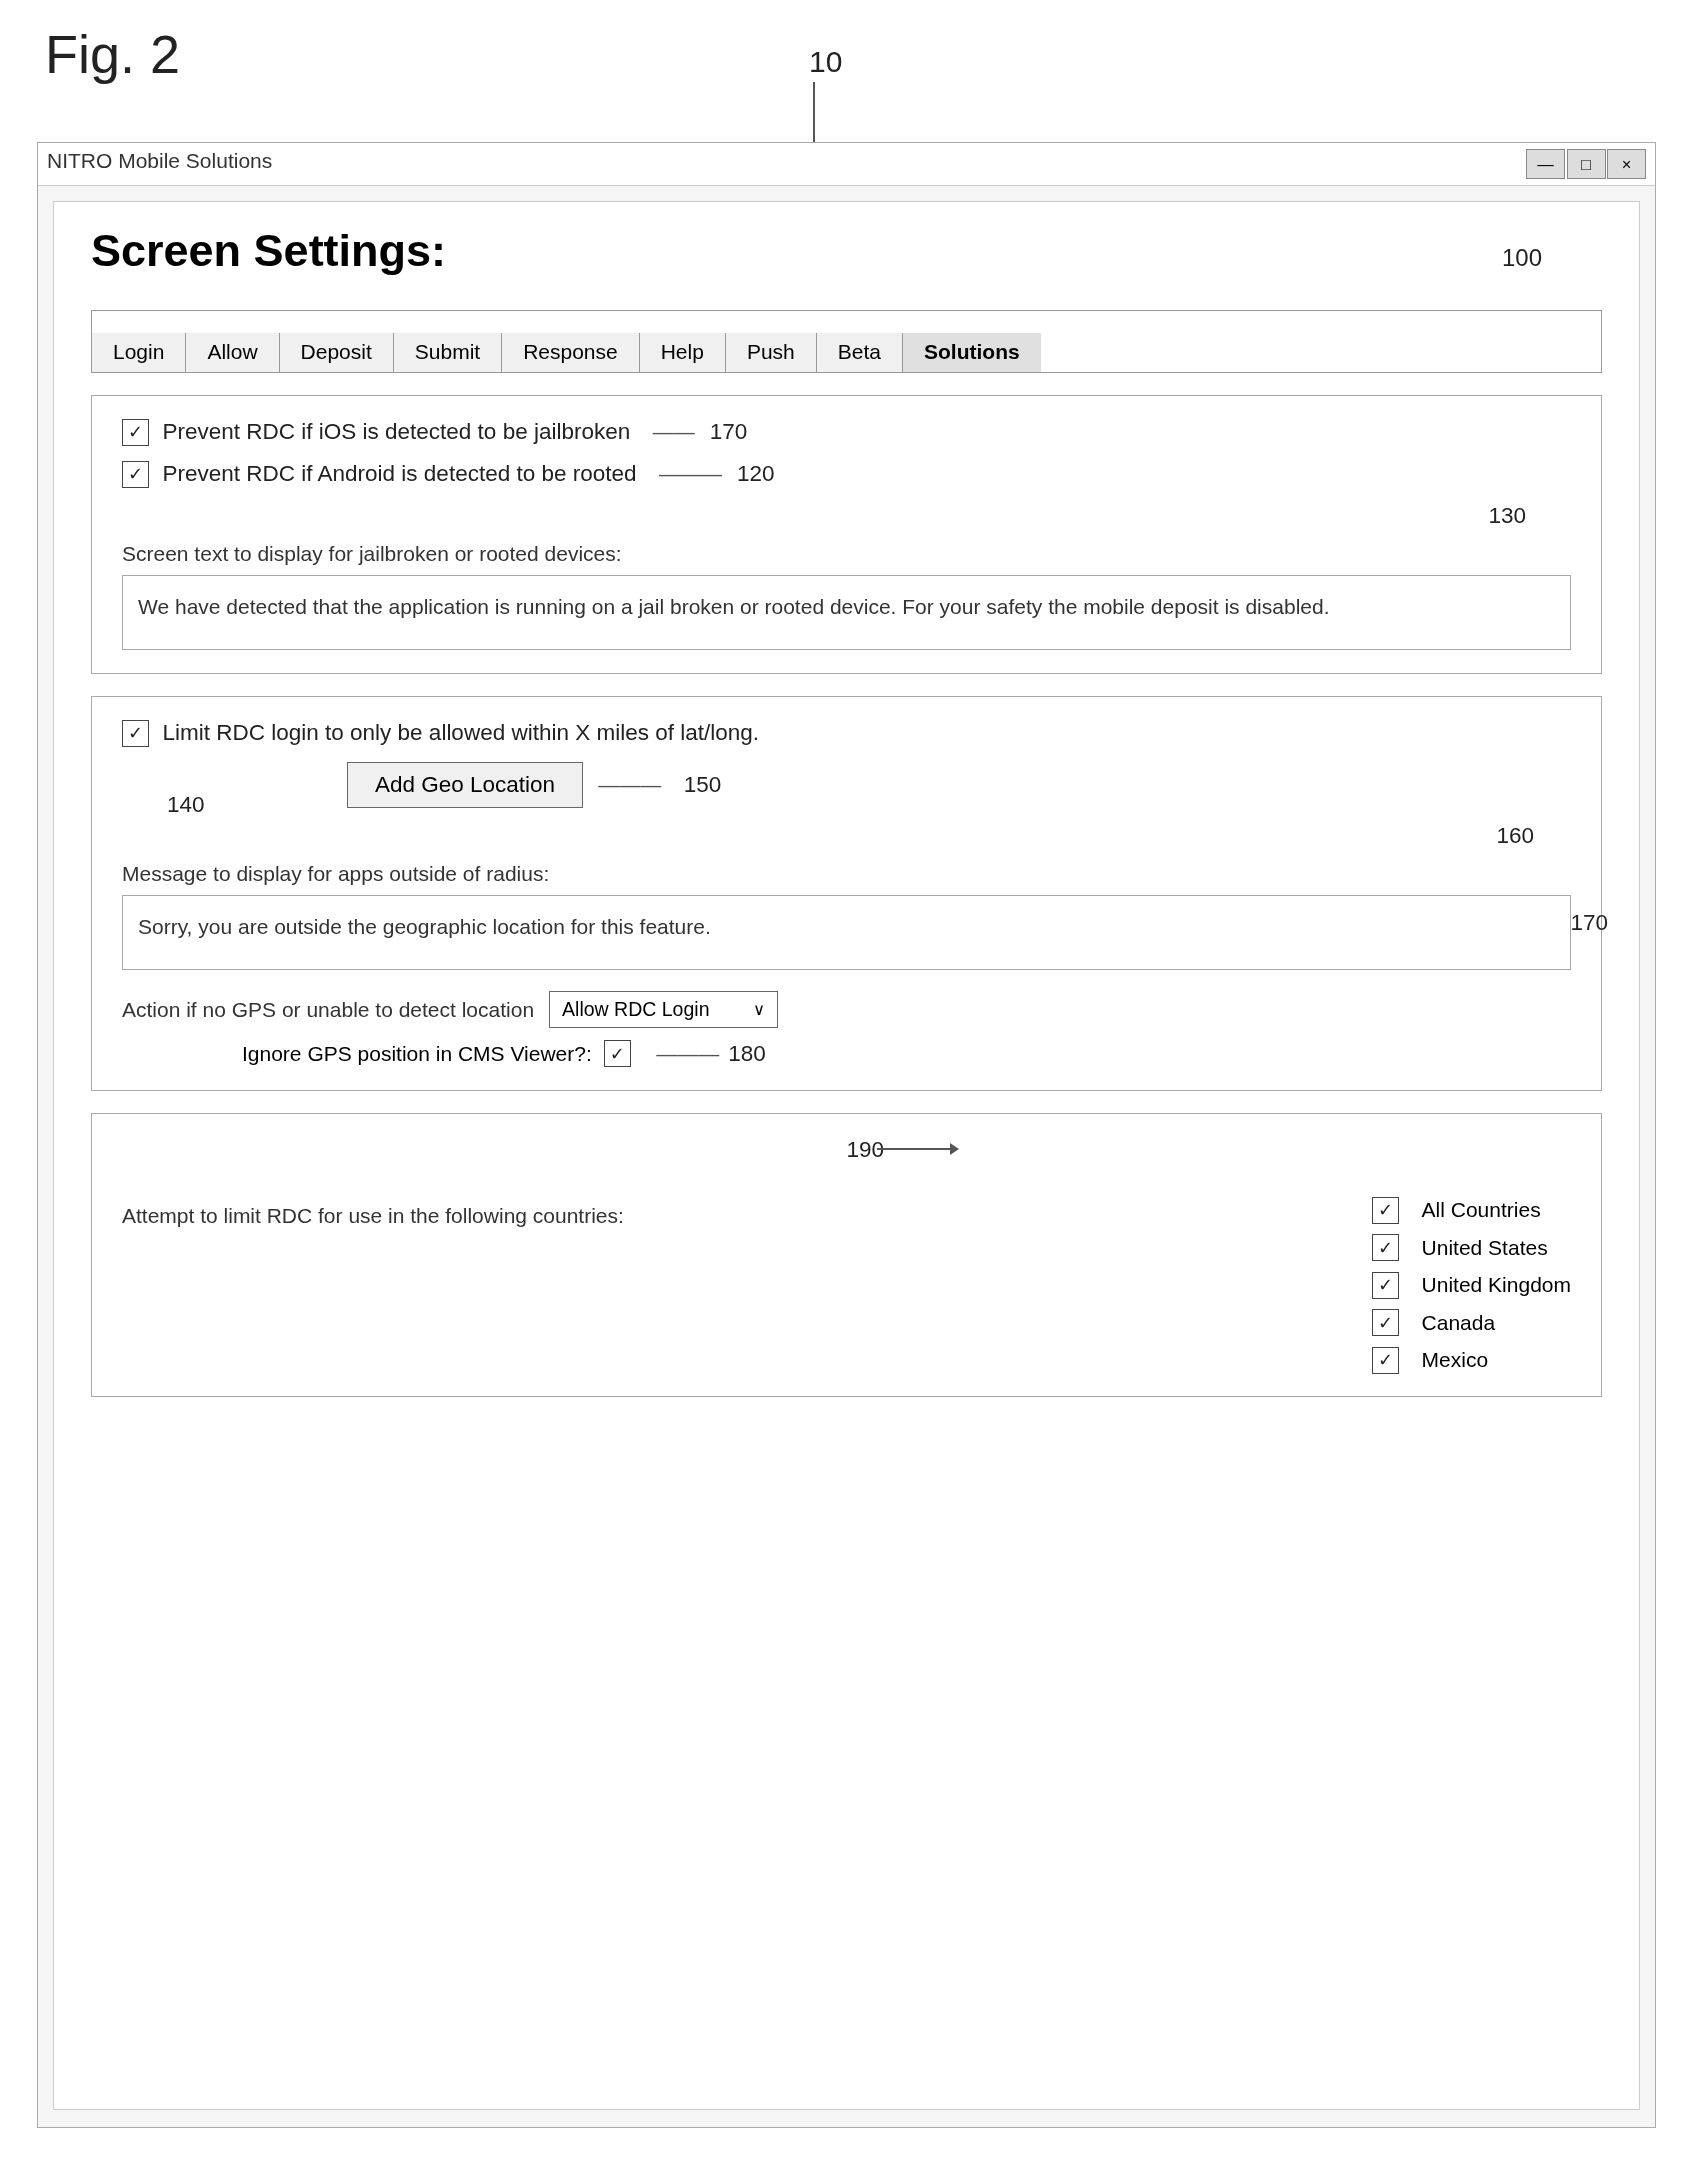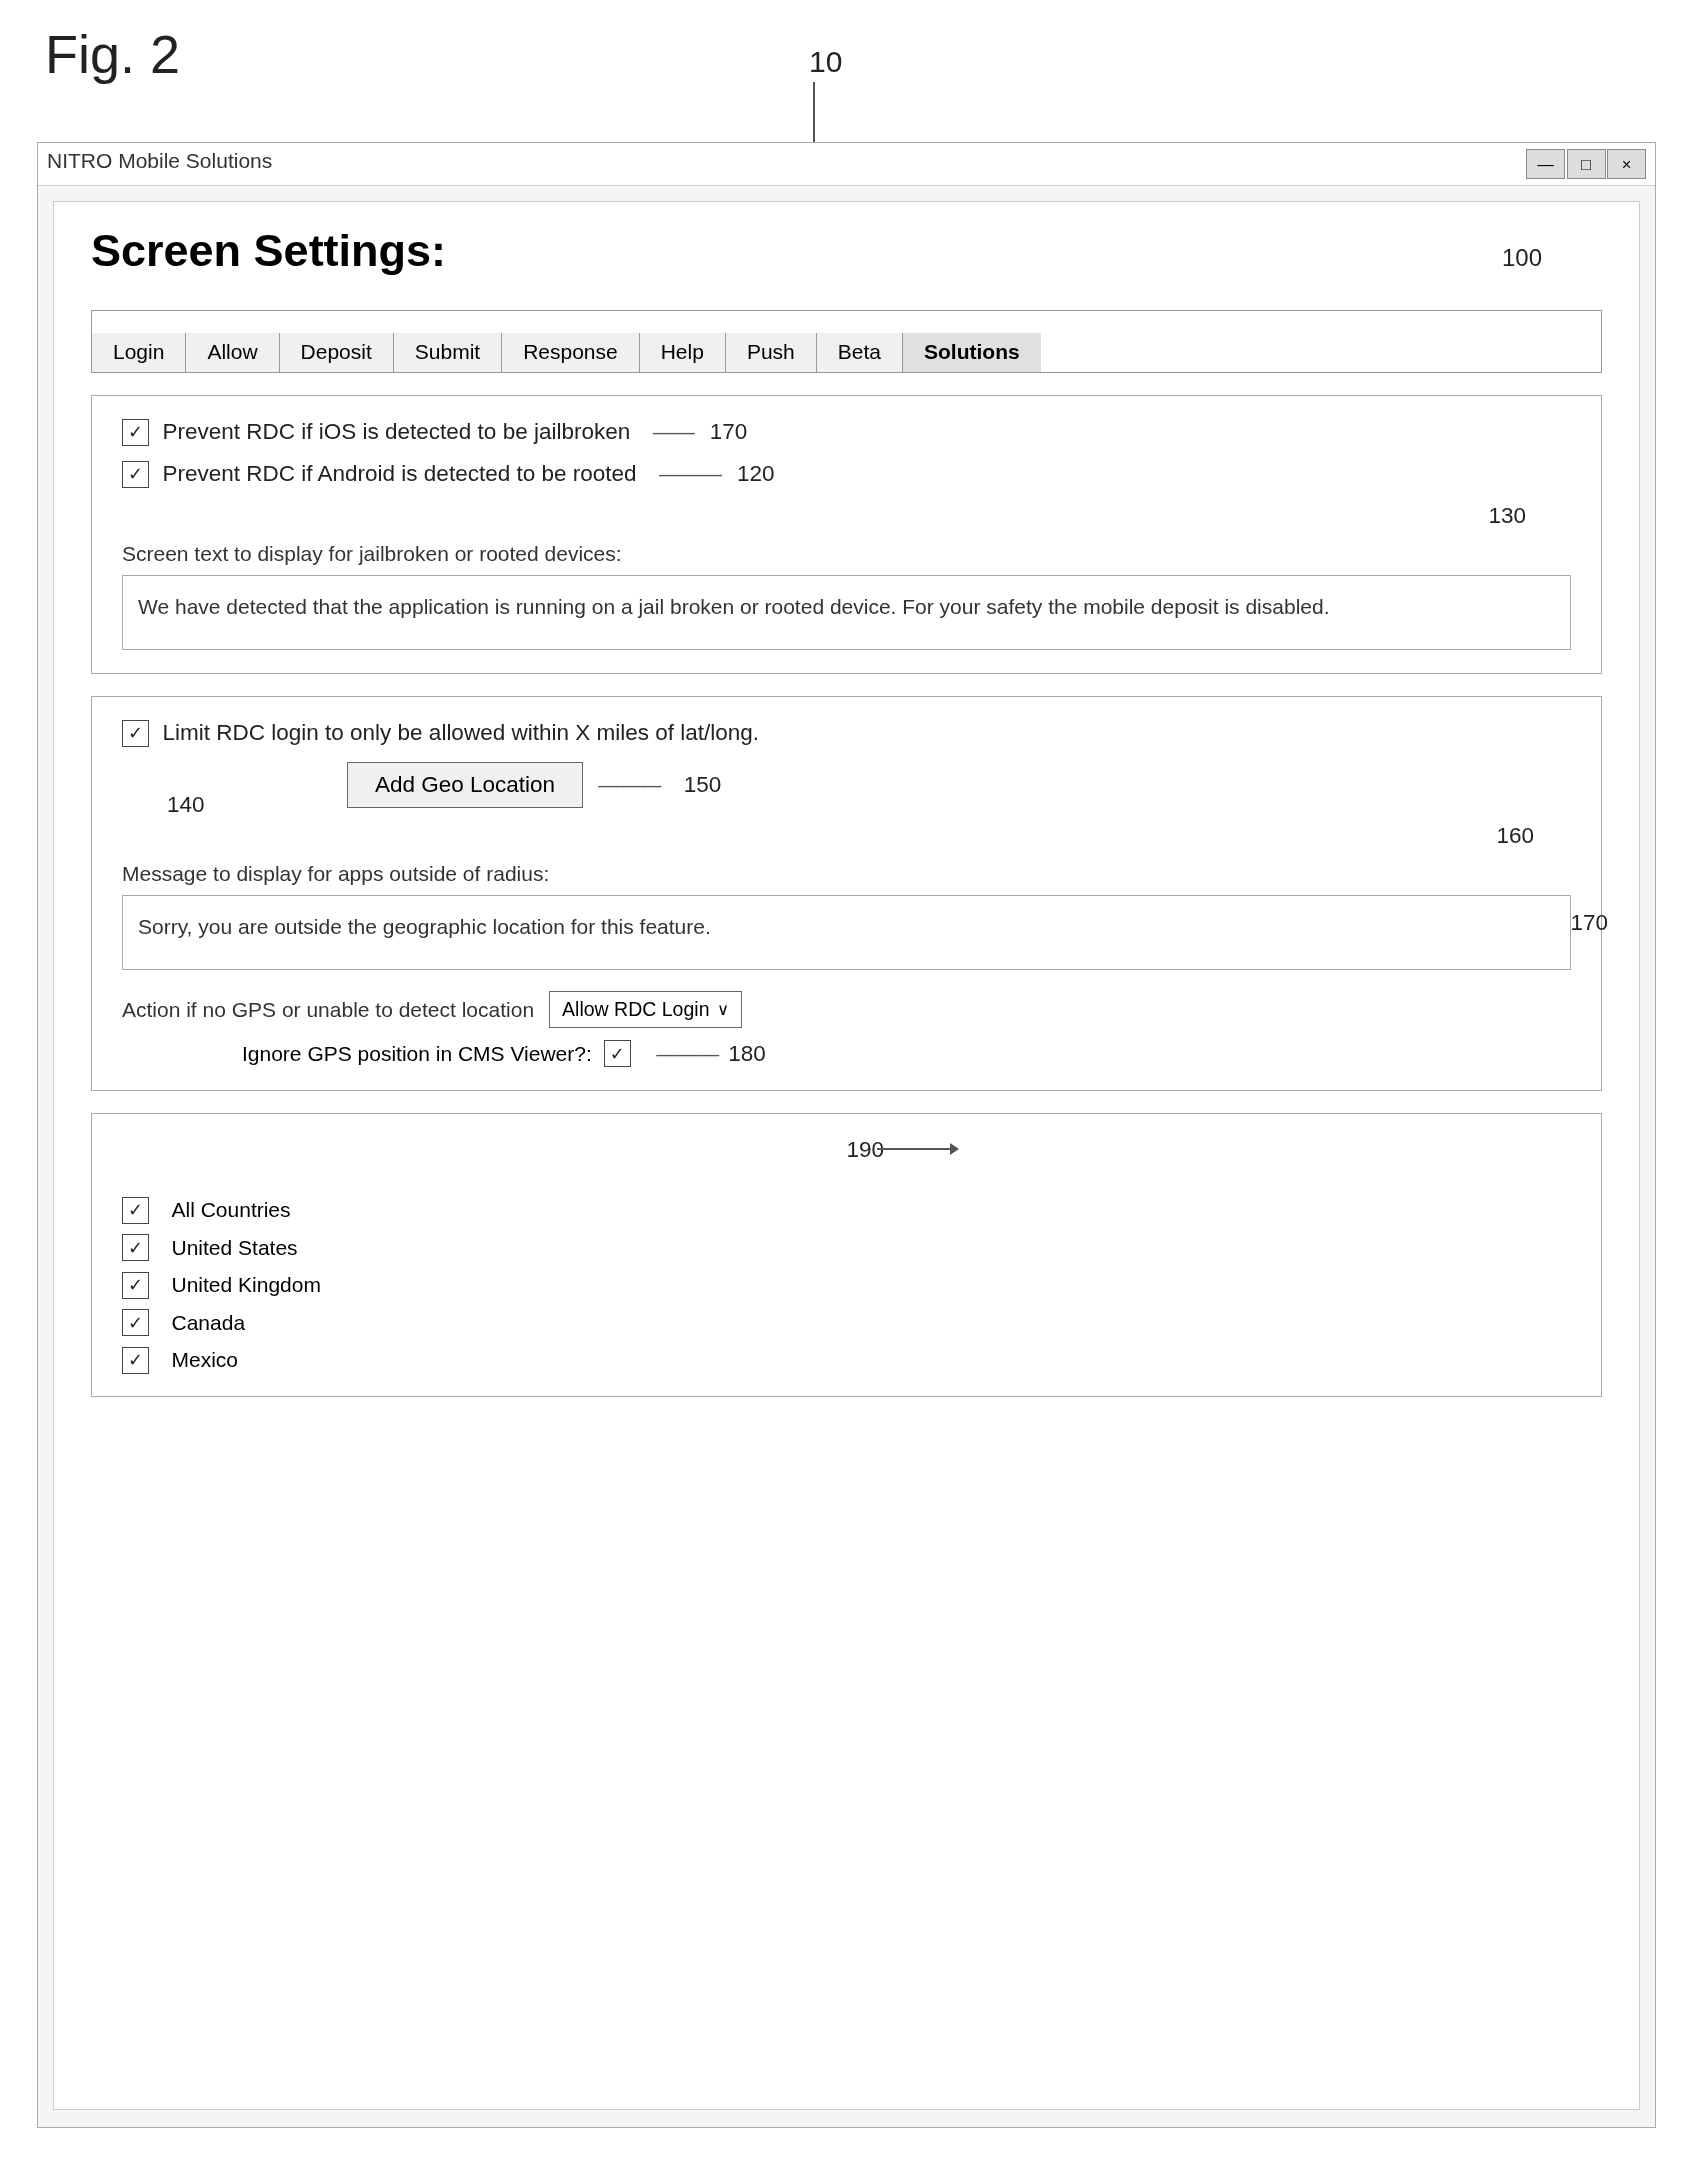--- a/index.html
+++ b/index.html
@@ -227,20 +227,21 @@
     }
 
     .dropdown-select {
       border: 0.7px solid #666;
       padding: 6px 12px;
       font-size: 19.5px;
       background: #fff;
       margin-left: 15px;
       display: flex;
       align-items: center;
+      gap: 36px;
     }
 
     .dropdown-arrow {
       margin-left: 7.5px;
       font-size: 16.5px;
     }
 
     .ignore-row {
       display: flex;
       align-items: center;
@@ -387,20 +388,21 @@
 
     <div class="section-box" style="min-height:255px; position:relative;">
 
       <div style="position:absolute; top:22.5px; left:50%; font-size:22.5px; color:#222;">190</div>
 
       <div style="position:absolute; top:34px; left:calc(50% + 30px); width:75px; height:1.5px; background:#555;">
         <div style="position:absolute; right:-7.5px; top:-5.2px; border-top:6px solid transparent; border-bottom:6px solid transparent; border-left:9px solid #555;"></div>
       </div>
 
       <div class="countries-section" style="margin-top:60px;">
+        <div class="countries-label">Attempt to limit RDC for use in the following countries:</div>
         <div class="countries-list">
           <div class="country-row">
             <div class="checkbox-item">✓</div>
             <span style="margin-left:9px;">All Countries</span>
           </div>
           <div class="country-row">
             <div class="checkbox-item">✓</div>
             <span style="margin-left:9px;">United States</span>
           </div>
           <div class="country-row">

